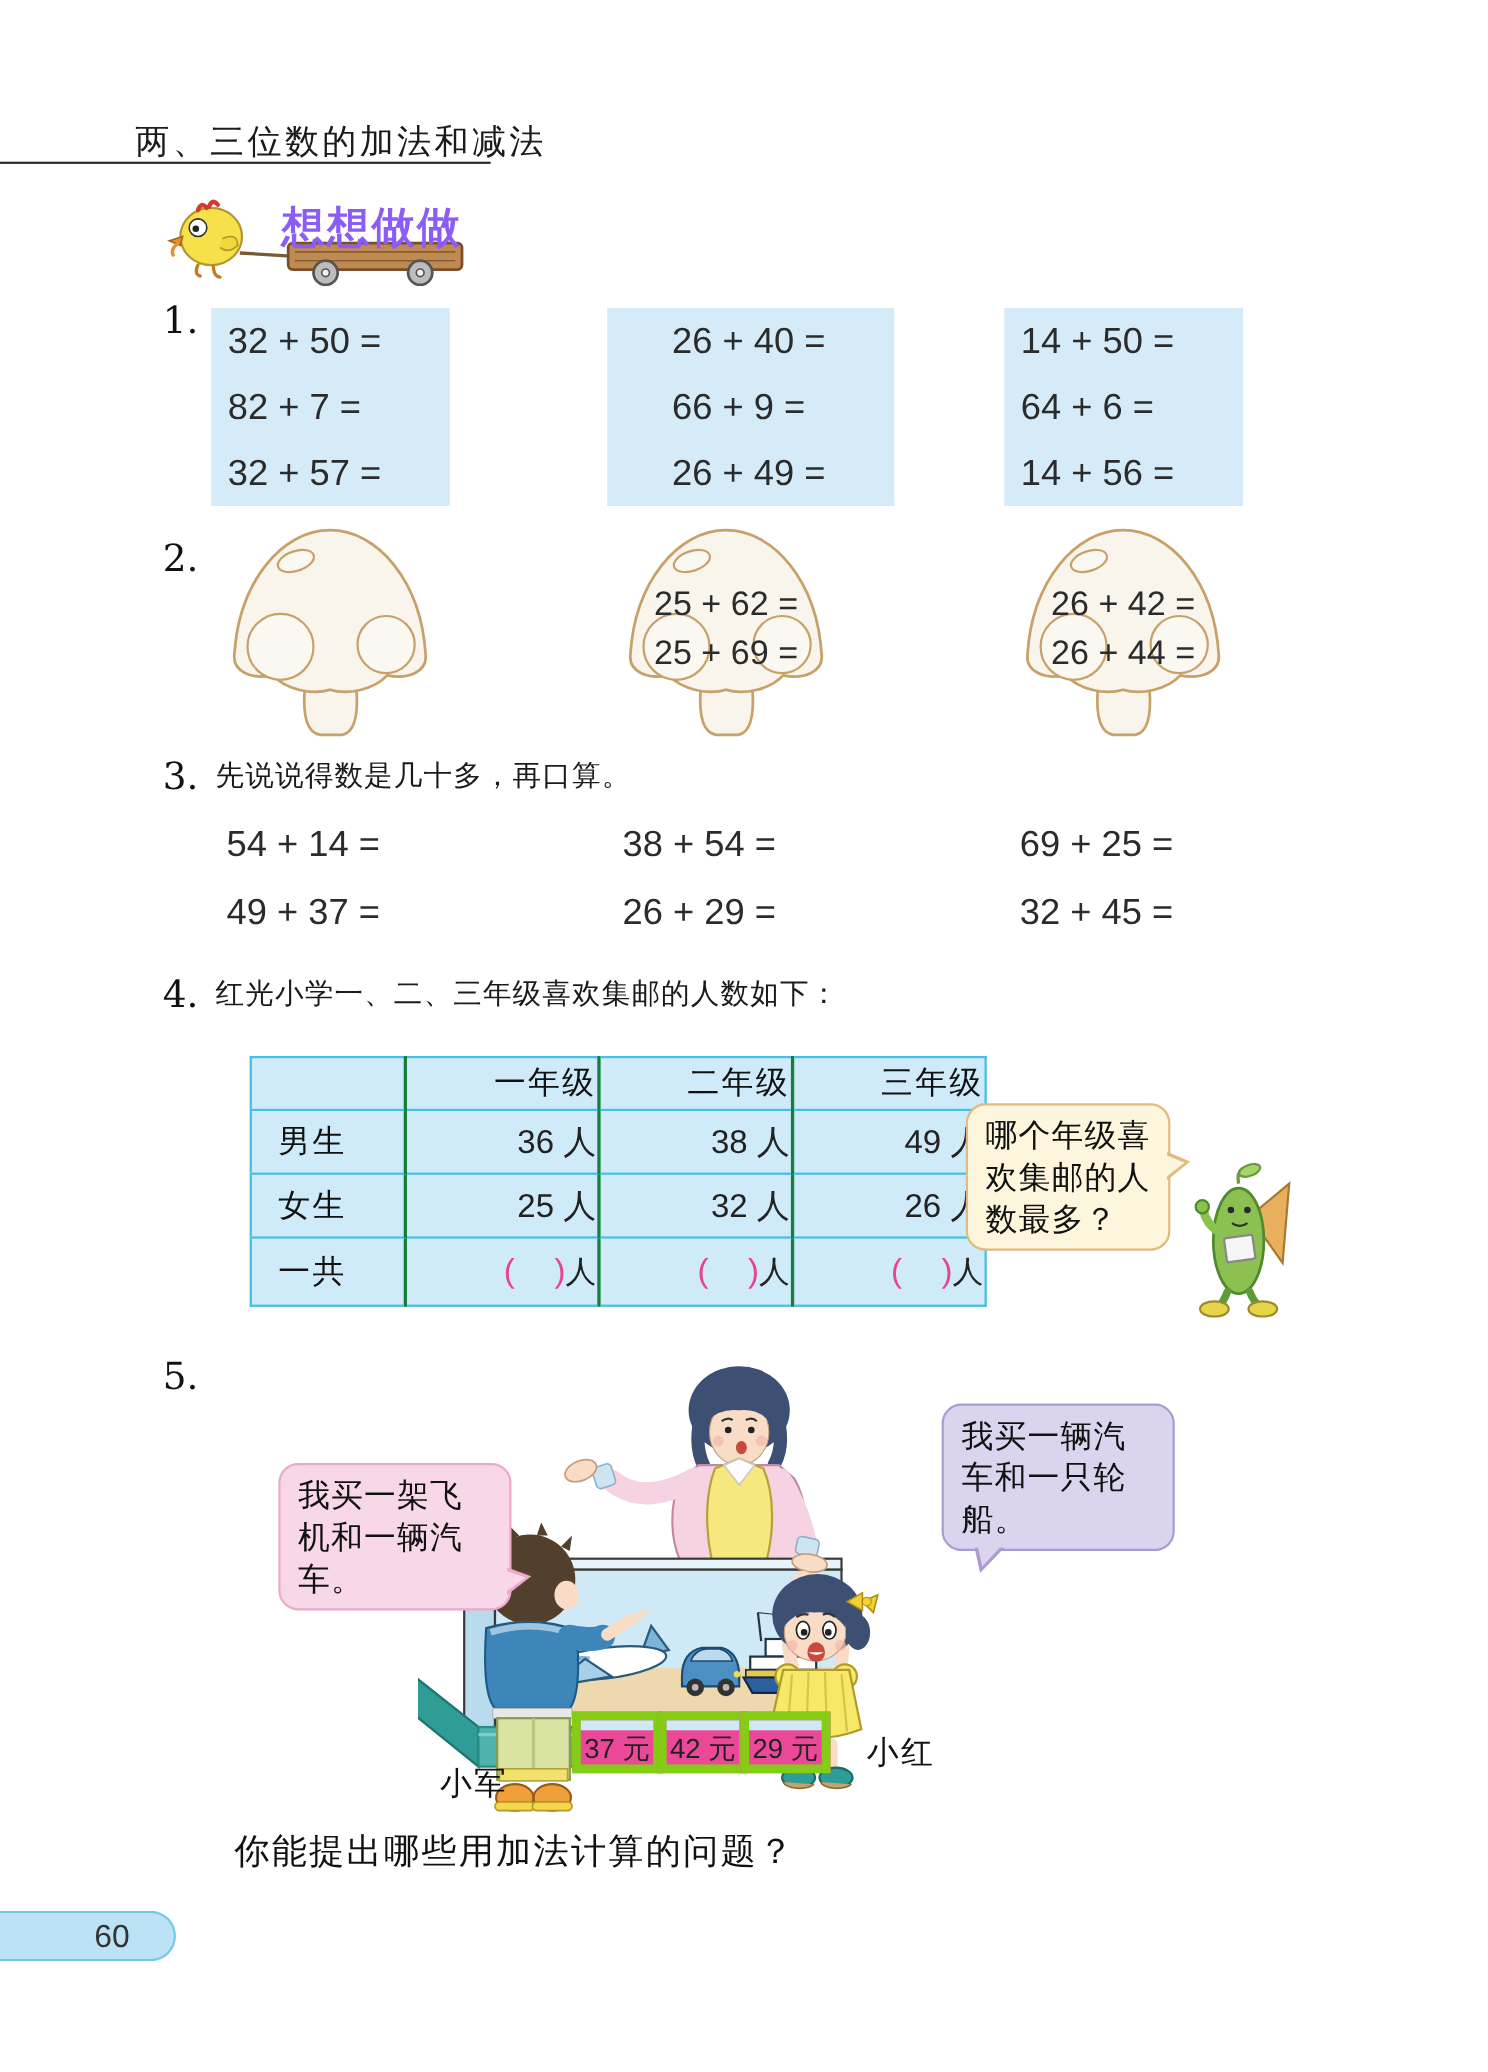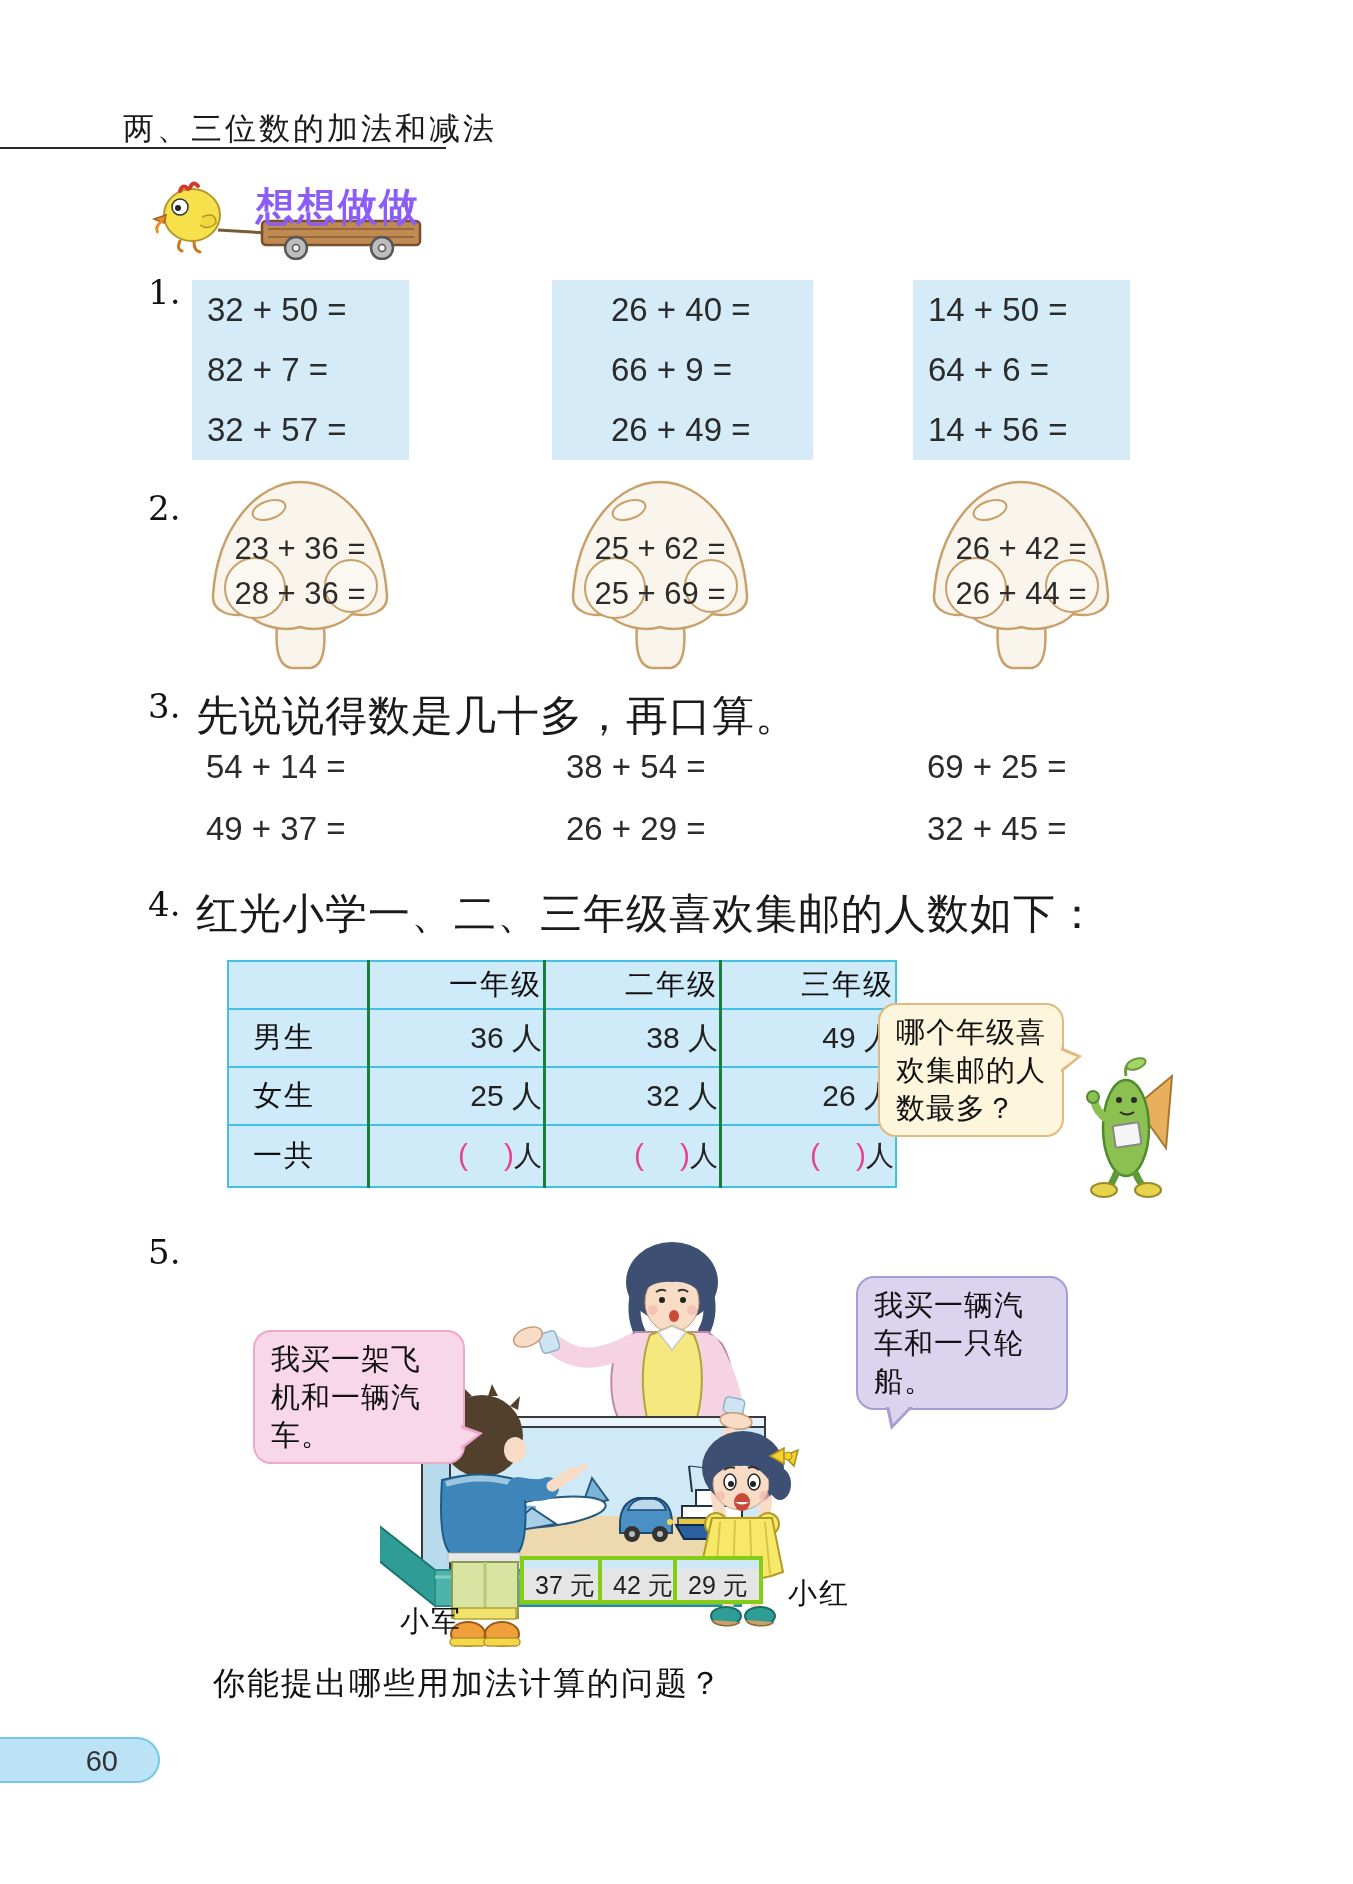--- a/index.html
+++ b/index.html
@@ -23,21 +23,21 @@
       font-family:"Liberation Sans","DejaVu Sans",sans-serif;font-size:33px;color:#2b2b2b;}
 
   
   .mush{width:210px;height:205px;}
   .mush svg{position:absolute;left:0;top:0;}
   .mush .mush-probs{position:absolute;left:-12px;right:-12px;top:58px;text-align:center;}
   .mush .mush-probs span{display:block;line-height:45px;
       font-family:"Liberation Sans","DejaVu Sans",sans-serif;font-size:31px;color:#2b2b2b;}
 
   
-  .inline-cn{font-size:42px;letter-spacing:1px;color:#1a1a1a;text-align:right;}
+  .inline-cn{font-size:26px;letter-spacing:1px;color:#1a1a1a;text-align:right;}
   .prob-cell{font-family:"Liberation Sans","DejaVu Sans",sans-serif;font-size:33px;color:#2b2b2b;}
 
   
   .stamp-table{border-collapse:collapse;table-layout:fixed;background:#cfeaf8;border:2.5px solid #44c0e6;}
   .stamp-table td{border-top:2px solid #44c0e6;border-left:3px solid #15803d;text-align:right;vertical-align:middle;}
   .stamp-table tr:first-child td{border-top:none;}
   .stamp-table td:first-child{border-left:none;}
   .stamp-table .hdr,.stamp-table .lbl{font-size:29px;letter-spacing:2px;color:#111;}
   .stamp-table .lbl{text-align:left;padding-left:24px;}
   .stamp-table .val{font-family:"Liberation Sans","DejaVu Sans",sans-serif;font-size:30px;color:#222;}
@@ -53,21 +53,21 @@
   .bubble-cream .t1{right:-20px;top:42px;border-top:9px solid transparent;border-bottom:17px solid transparent;border-left:21px solid #e2b97e;}
   .bubble-cream .t2{right:-15px;top:45px;border-top:7px solid transparent;border-bottom:13px solid transparent;border-left:17px solid #fdf5dc;}
   .bubble-pink{background:#f8d7e8;border:2px solid #eda8cc;width:176px;}
   .bubble-pink .t1{right:-20px;bottom:12px;border-top:8px solid transparent;border-bottom:17px solid transparent;border-left:22px solid #eda8cc;}
   .bubble-pink .t2{right:-15px;bottom:15px;border-top:6px solid transparent;border-bottom:13px solid transparent;border-left:18px solid #f8d7e8;}
   .bubble-purple{background:#dbd4ee;border:2px solid #a89cd2;width:176px;}
   .bubble-purple .t1{left:28px;bottom:-22px;border-left:5px solid transparent;border-right:22px solid transparent;border-top:23px solid #a89cd2;}
   .bubble-purple .t2{left:31px;bottom:-16px;border-left:4px solid transparent;border-right:17px solid transparent;border-top:18px solid #dbd4ee;}
 
   
-  .price-tag{width:66px;height:40px;background:#e5e5e5;border:4px solid #84cc16;padding-left:16px;}
+  .price-tag{width:66px;height:40px;background:#ec4899;border:8px solid #84cc16;}
   .price-tag .strip{position:absolute;left:0;top:0;right:0;height:9px;background:#cde9f6;}
   .price-tag span{position:absolute;left:0;right:0;top:9px;text-align:center;
       font-family:"Liberation Sans","DejaVu Sans",sans-serif;font-size:25px;color:#222;}
 
   .char-label{font-size:29px;letter-spacing:2px;color:#111;}
   .question{font-size:32px;letter-spacing:2px;color:#111;}
 
   
   .page-pill{left:0;top:1737px;width:160px;height:46px;background:#bce3f5;border:2.5px solid #74c7e9;border-left:none;
       border-radius:0 24px 24px 0;box-sizing:border-box;}
@@ -122,24 +122,20 @@
   <div class="abs ex-num" style="left:148px;top:488px;">2.</div>
 
   <div class="abs mush" style="left:195px;top:468px;">
     <svg width="210" height="205" viewBox="0 0 210 205">
       <path d="M82,158 C80,184 84,198 96,200 L116,200 C127,198 131,184 129,158 Z" fill="#f9f5ec" stroke="#c8a06a" stroke-width="2.5"></path>
       <path d="M18,128 C22,60 62,14 105,14 C148,14 188,60 192,128 C193,142 177,150 157,146 C145,159 121,164 105,159 C89,164 65,159 53,146 C33,150 17,142 18,128 Z" fill="#f9f5ec" stroke="#c8a06a" stroke-width="2.5"></path>
       <circle cx="60" cy="120" r="30" fill="#fbf8f1" stroke="#c8a06a" stroke-width="2"></circle>
       <circle cx="156" cy="118" r="26" fill="#fbf8f1" stroke="#c8a06a" stroke-width="2"></circle>
       <ellipse cx="74" cy="42" rx="17" ry="9" transform="rotate(-18 74 42)" fill="#fbf8f1" stroke="#c8a06a" stroke-width="2"></ellipse>
     </svg>
-    <div class="mush-probs">
-      <span>23 + 36 =</span>
-      <span>28 + 36 =</span>
-    </div>
   </div>
   <div class="abs mush" style="left:555px;top:468px;">
     <svg width="210" height="205" viewBox="0 0 210 205">
       <path d="M82,158 C80,184 84,198 96,200 L116,200 C127,198 131,184 129,158 Z" fill="#f9f5ec" stroke="#c8a06a" stroke-width="2.5"></path>
       <path d="M18,128 C22,60 62,14 105,14 C148,14 188,60 192,128 C193,142 177,150 157,146 C145,159 121,164 105,159 C89,164 65,159 53,146 C33,150 17,142 18,128 Z" fill="#f9f5ec" stroke="#c8a06a" stroke-width="2.5"></path>
       <circle cx="60" cy="120" r="30" fill="#fbf8f1" stroke="#c8a06a" stroke-width="2"></circle>
       <circle cx="156" cy="118" r="26" fill="#fbf8f1" stroke="#c8a06a" stroke-width="2"></circle>
       <ellipse cx="74" cy="42" rx="17" ry="9" transform="rotate(-18 74 42)" fill="#fbf8f1" stroke="#c8a06a" stroke-width="2"></ellipse>
     </svg>
     <div class="mush-probs">

